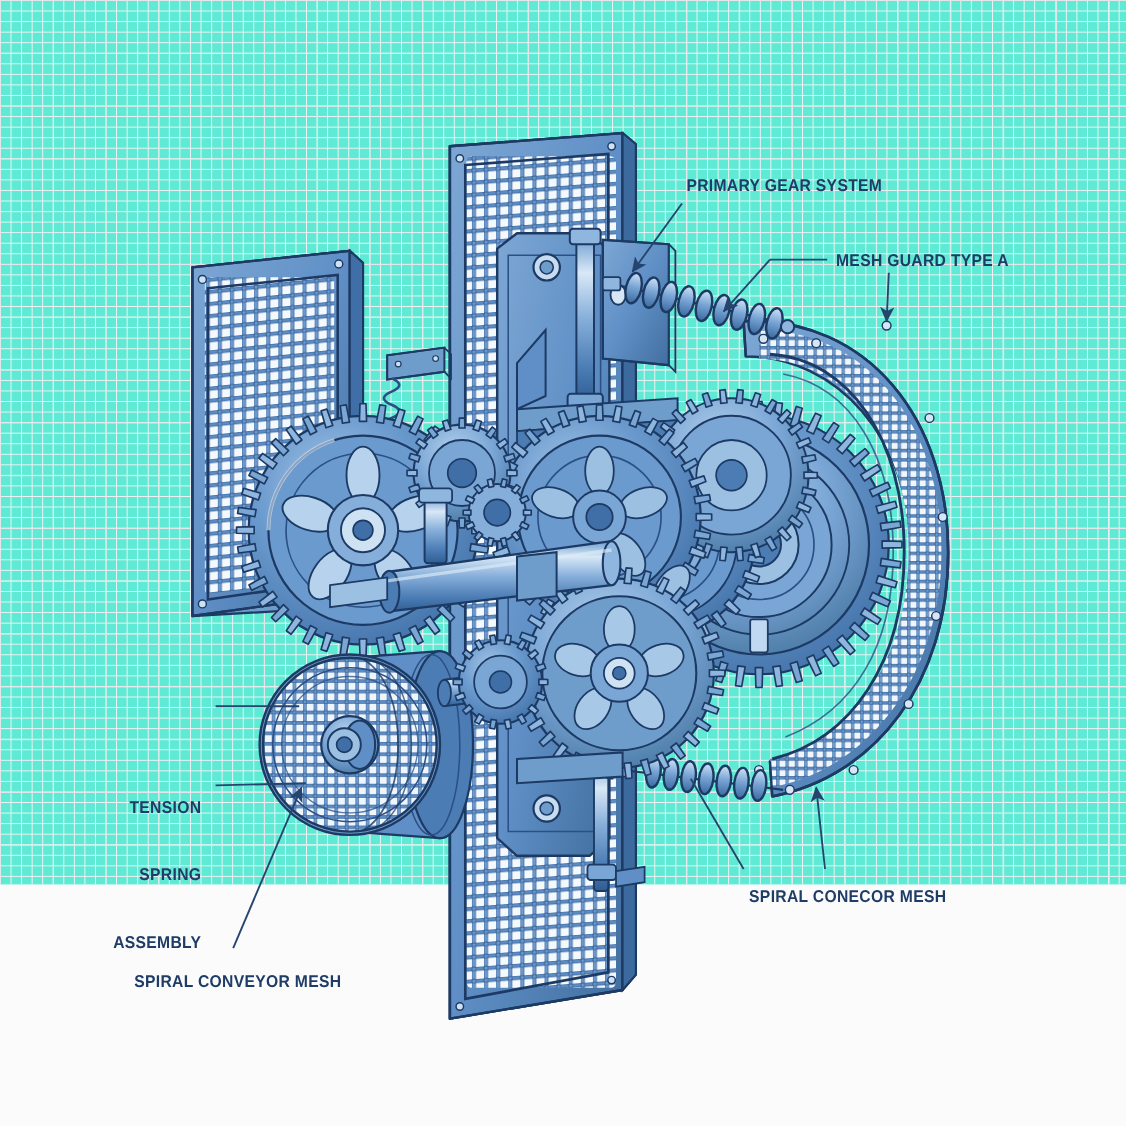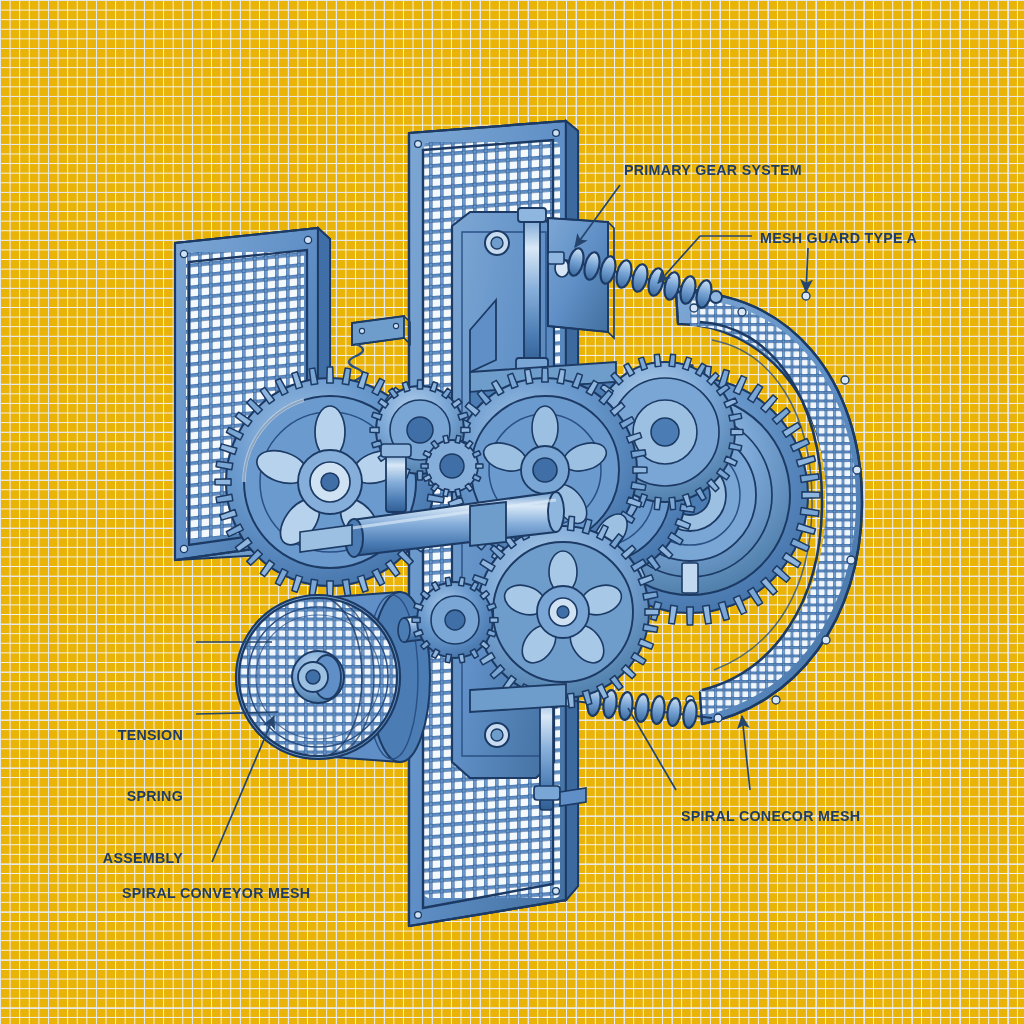--- a/index.html
+++ b/index.html
@@ -1,21 +1,21 @@
 <!DOCTYPE html>
 <html><head>
 <meta charset="utf-8">
 <style>
   html,body{margin:0;padding:0;}
   body{
     width:1024px;height:1024px;overflow:hidden;
     font-family:"Liberation Sans",sans-serif;
     background:#fbfbfb;
   }
-  #stage{position:relative;width:1024px;height:1024px;background:#eab308;}
+  #stage{position:relative;width:1024px;height:804px;background:#5eead4;}
 
   
   #grid{
     position:absolute;inset:0;
     background-image:
       linear-gradient(to right,#e4e7e9 1px,transparent 1px),
       linear-gradient(to bottom,#e4e7e9 1px,transparent 1px),
       linear-gradient(to right,#f0f2f3 1px,transparent 1px),
       linear-gradient(to bottom,#f0f2f3 1px,transparent 1px);
     background-size:48px 48px,48px 48px,9.6px 9.6px,9.6px 9.6px;

